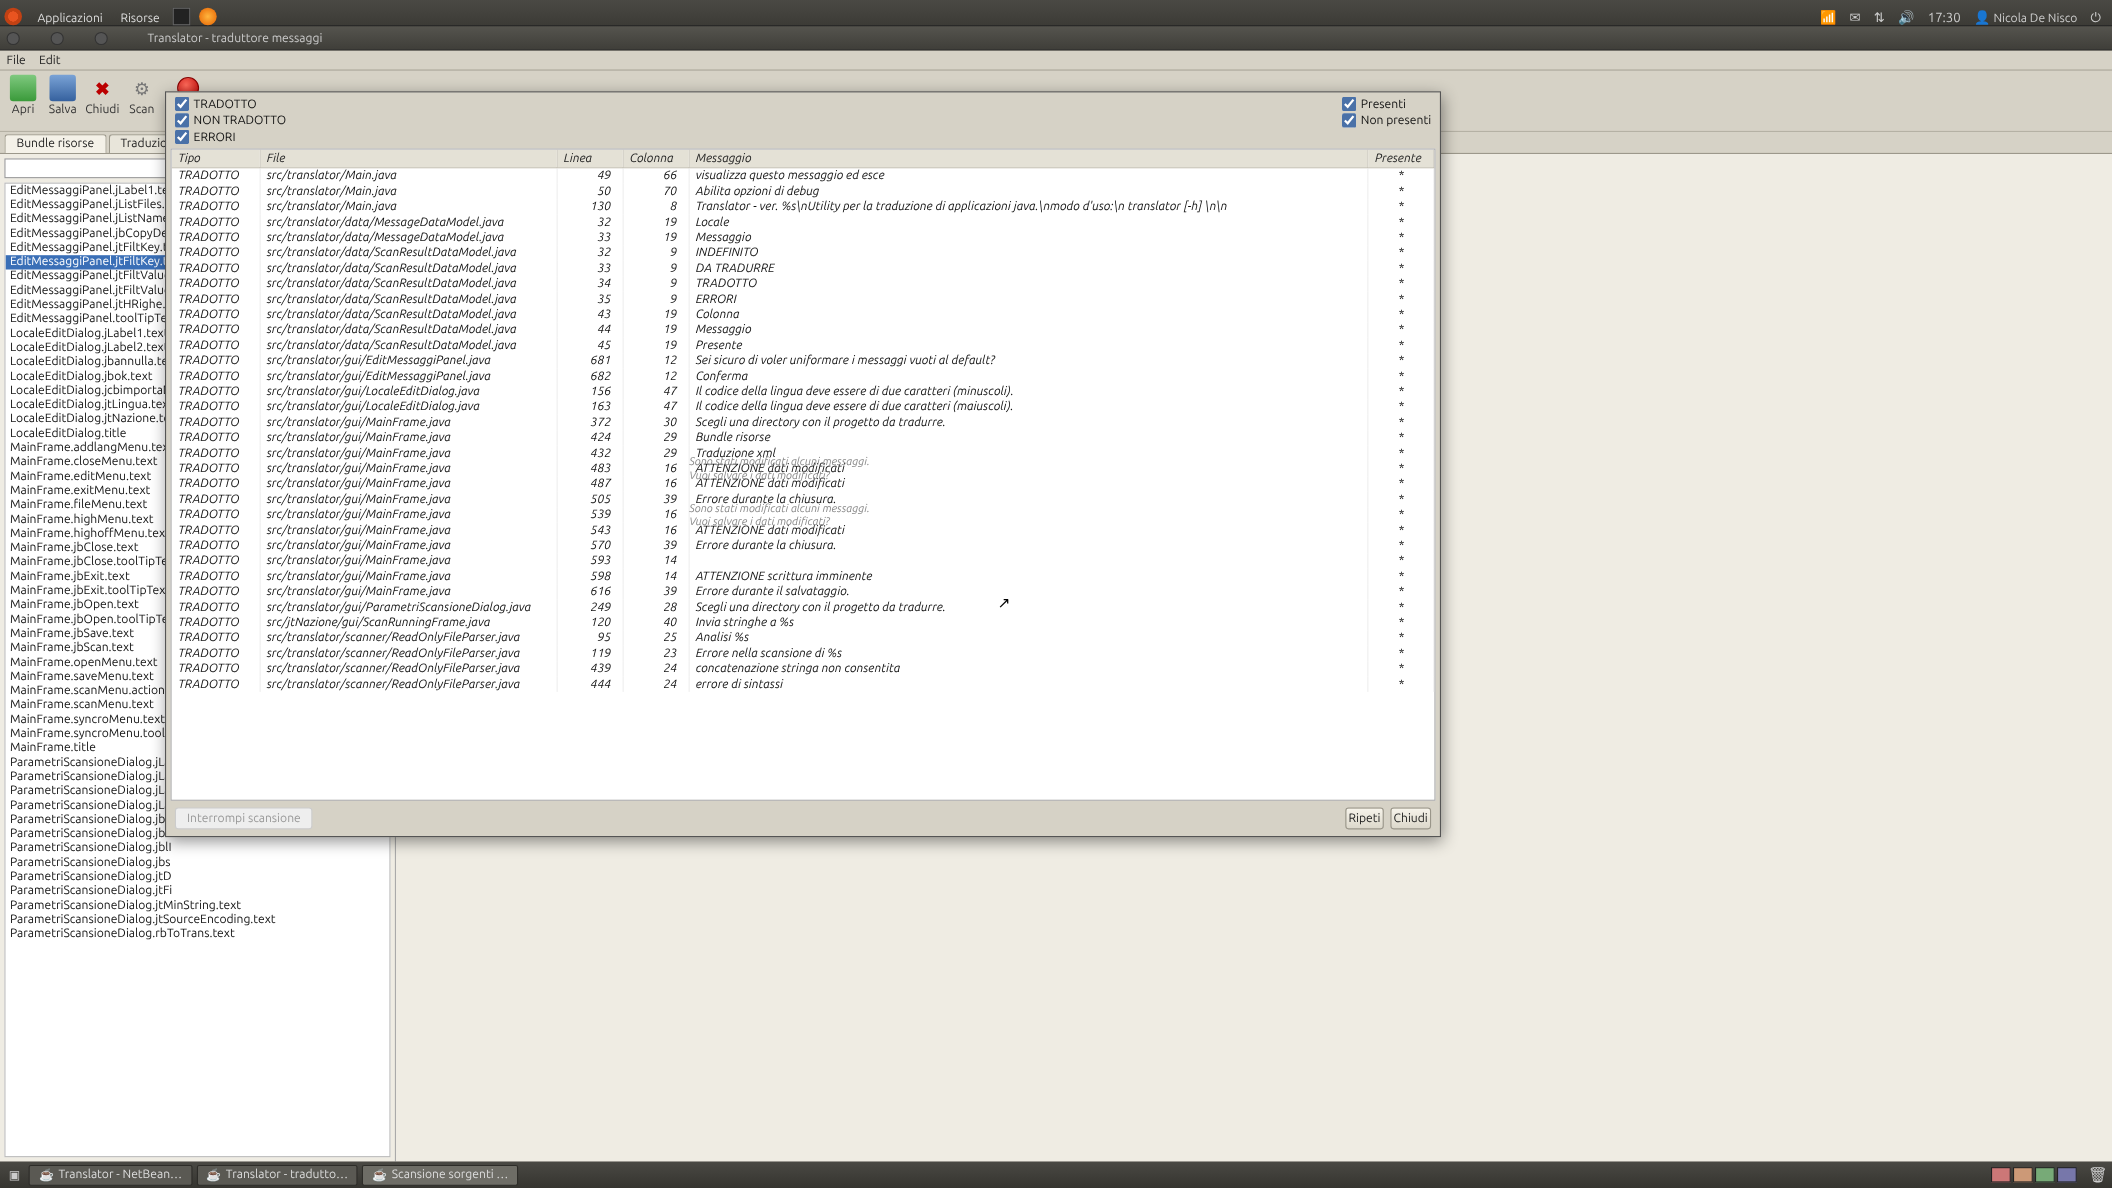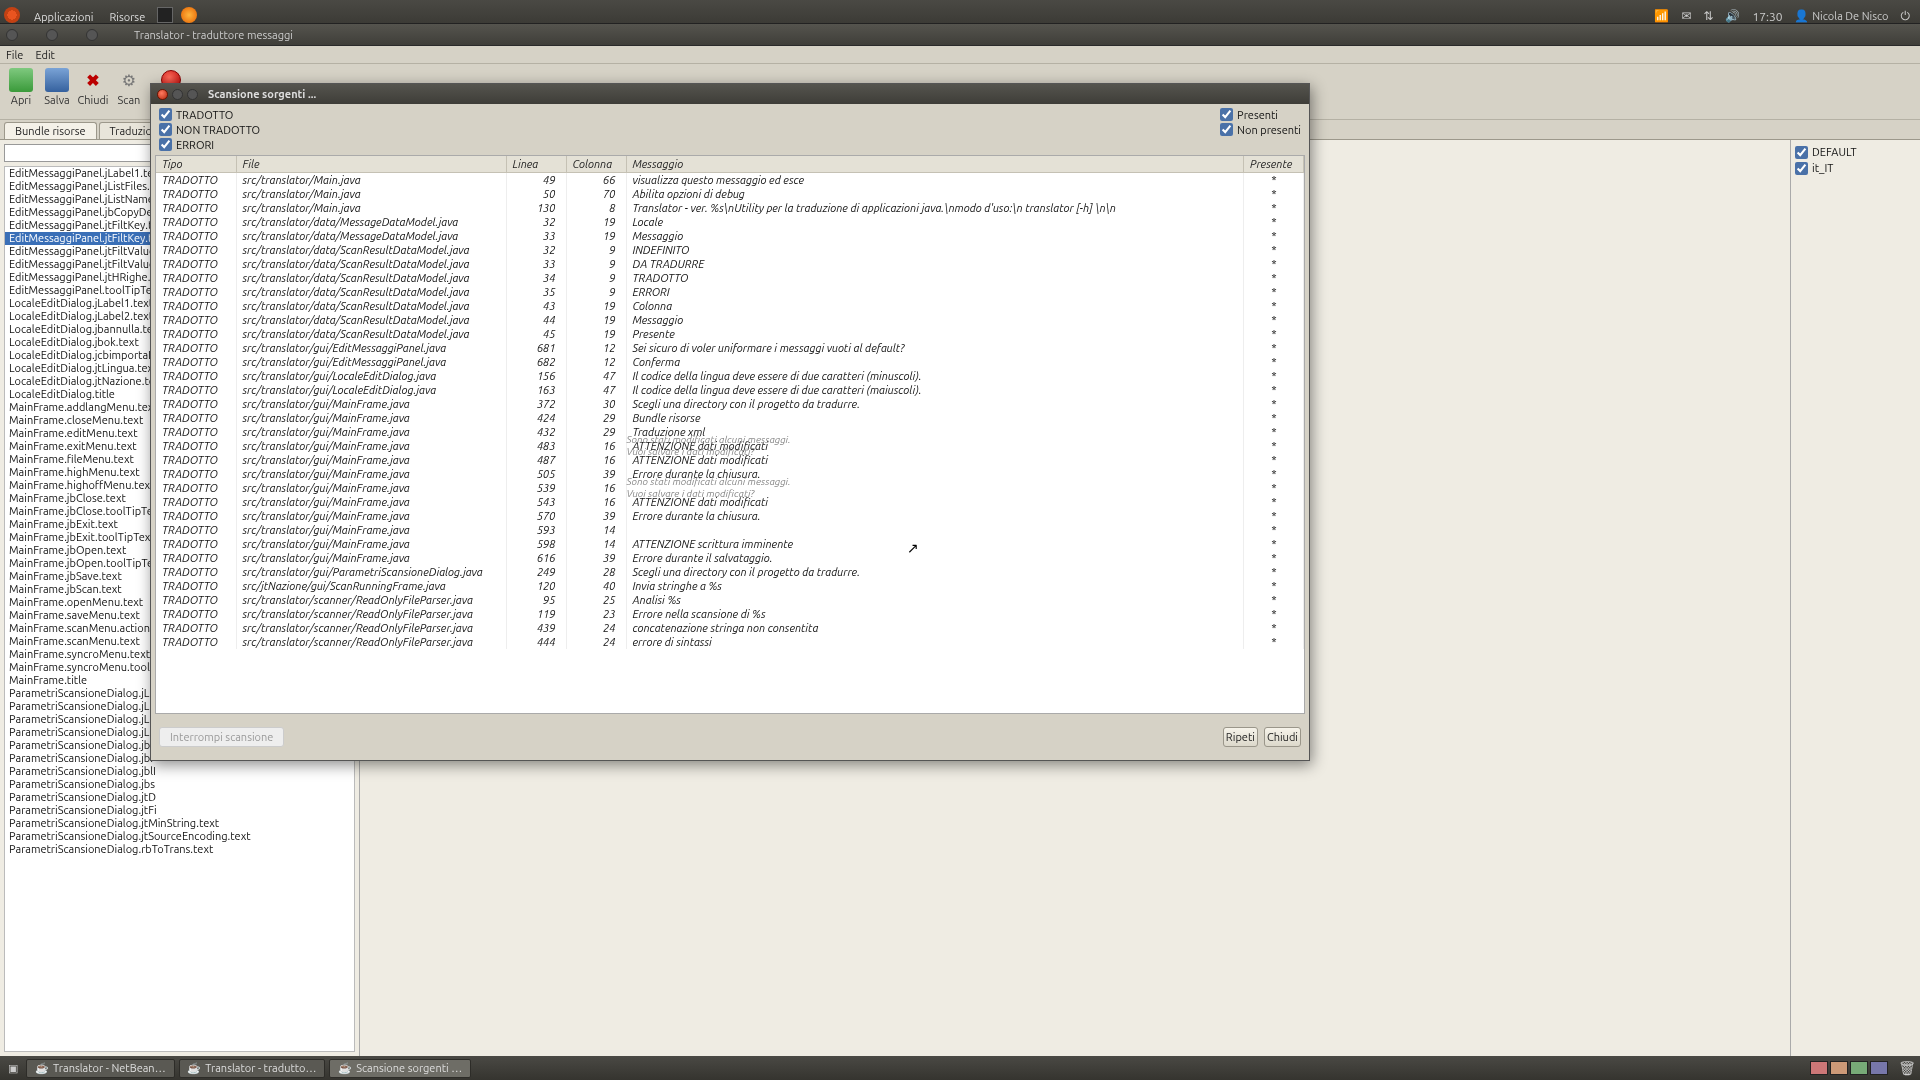--- a/index.html
+++ b/index.html
@@ -52,21 +52,21 @@
 .scan-dialog .filters { display:flex; padding:4px 8px; }
 .scan-dialog .filters .col { display:flex; flex-direction:column; gap:2px; }
 .scan-dialog .filters .col.right { margin-left:auto; }
 .scan-dialog .filters label { display:flex; align-items:center; gap:4px; color:#111; }
 .scan-table { flex:1; margin:0 4px; border:1px solid #aaa; background:#fff; overflow:auto; }
 .scan-table table { width:100%; border-collapse:collapse;font-style:italic; }
 .scan-table th { background:#e4e1d6; text-align:left; padding:2px 6px; border-right:1px solid #c5c1b4; border-bottom:1px solid #c5c1b4; position:sticky; top:0; font-weight:normal; color:#222; }
 .scan-table td { padding:0 6px; border-right:1px solid #eee; white-space:nowrap; color:#111; line-height:14px; }
 .scan-table td.num { text-align:right; padding-right:10px; }
 .scan-table td.ctr { text-align:center; }
-.scan-dialog .footer { height:46px; display:flex; align-items:center; padding:0 8px; gap:6px; }
+.scan-dialog .footer { height:32px; display:flex; align-items:center; padding:0 8px; gap:6px; }
 .scan-dialog .footer .interrupt { color:#999; border:1px solid #ccc; background:#eee; padding:3px 10px; border-radius:3px; }
 .scan-dialog .footer .spacer { flex:1; }
 .scan-dialog .footer button { padding:3px 2px; background:linear-gradient(#f6f3ea,#dcd8cb); border:1px solid #9a968a; border-radius:3px; color:#222; }
 
 .msg-overlap { position:relative; }
 .msg-overlap .ghost { position:absolute; color:#888; font-size:10px; white-space:nowrap; }
 
 
 .taskbar { position:absolute; left:0; right:0; bottom:0; height:24px; background:linear-gradient(#4a4944,#35342f); display:flex; align-items:center; padding:0 4px; gap:4px; }
 .taskbar .task { background:#5a5953; border:1px solid #2d2c28; color:#ddd; padding:2px 8px; border-radius:2px; display:flex; align-items:center; gap:4px; max-width:200px; overflow:hidden; }
@@ -195,39 +195,23 @@
         <div class="row">ParametriScansioneDialog.jblI</div>
         <div class="row">ParametriScansioneDialog.jbs</div>
         <div class="row">ParametriScansioneDialog.jtD</div>
         <div class="row">ParametriScansioneDialog.jtFi</div>
         <div class="row">ParametriScansioneDialog.jtMinString.text</div>
         <div class="row">ParametriScansioneDialog.jtSourceEncoding.text</div>
         <div class="row">ParametriScansioneDialog.rbToTrans.text</div>
       </div>
   </div>
   <div class="center-pane"></div>
-  <div class="right-pane">
-    <label>
-        <input type="checkbox" checked="" style=""> 
-        <span>DEFAULT</span>
-      </label>
-    <label>
-        <input type="checkbox" checked="" style=""> 
-        <span>it_IT</span>
-      </label>
-  </div>
 </div>
 
 <div class="scan-dialog">
-  <div class="titlebar">
-    <div class="wb close"></div>
-    <div class="wb"></div>
-    <div class="wb"></div>
-    <span style="margin-left:6px;font-weight:bold">Scansione sorgenti ...</span>
-  </div>
   <div class="filters">
     <div class="col">
       <label>
           <input type="checkbox" checked="" style=""> 
           <span>TRADOTTO</span>
         </label>
       <label>
           <input type="checkbox" checked="" style=""> 
           <span>NON TRADOTTO</span>
         </label>

